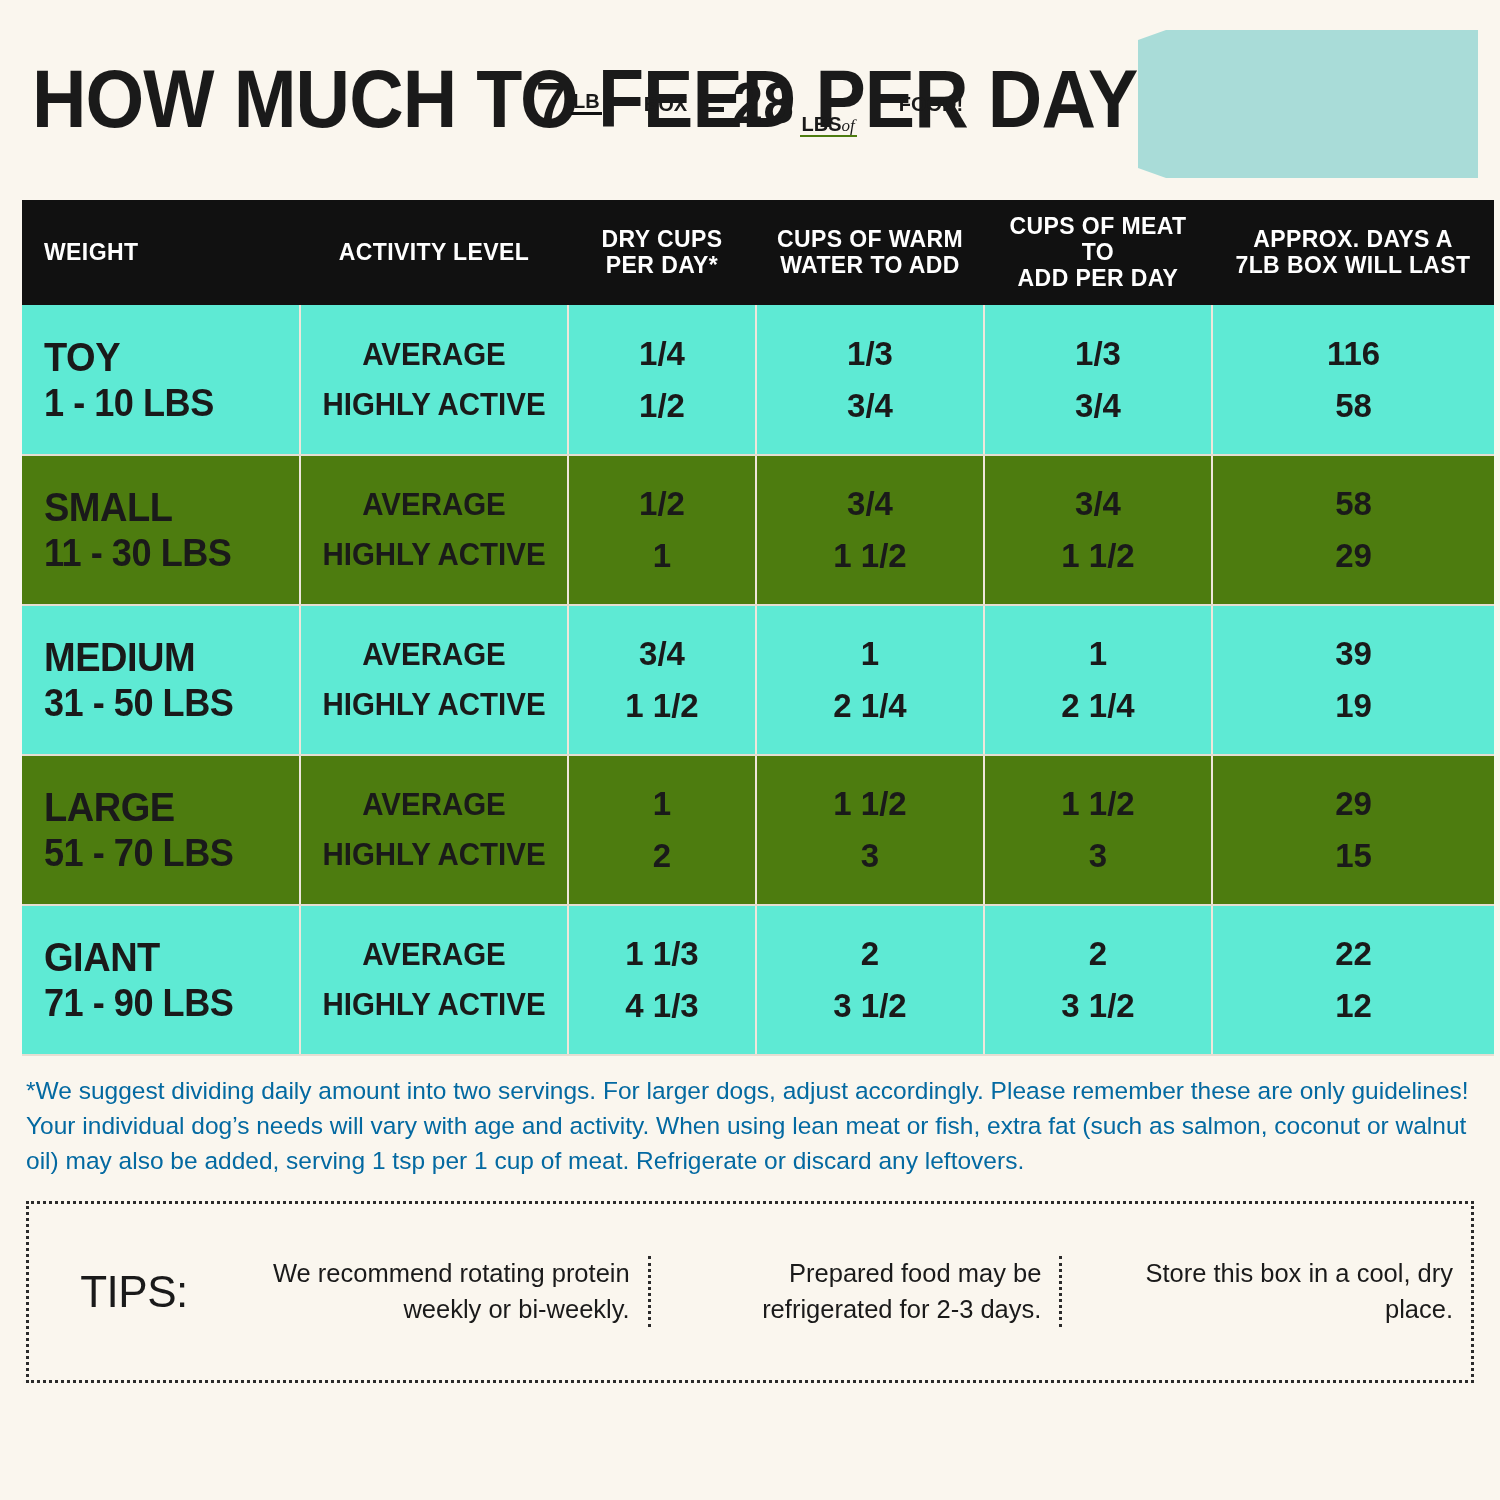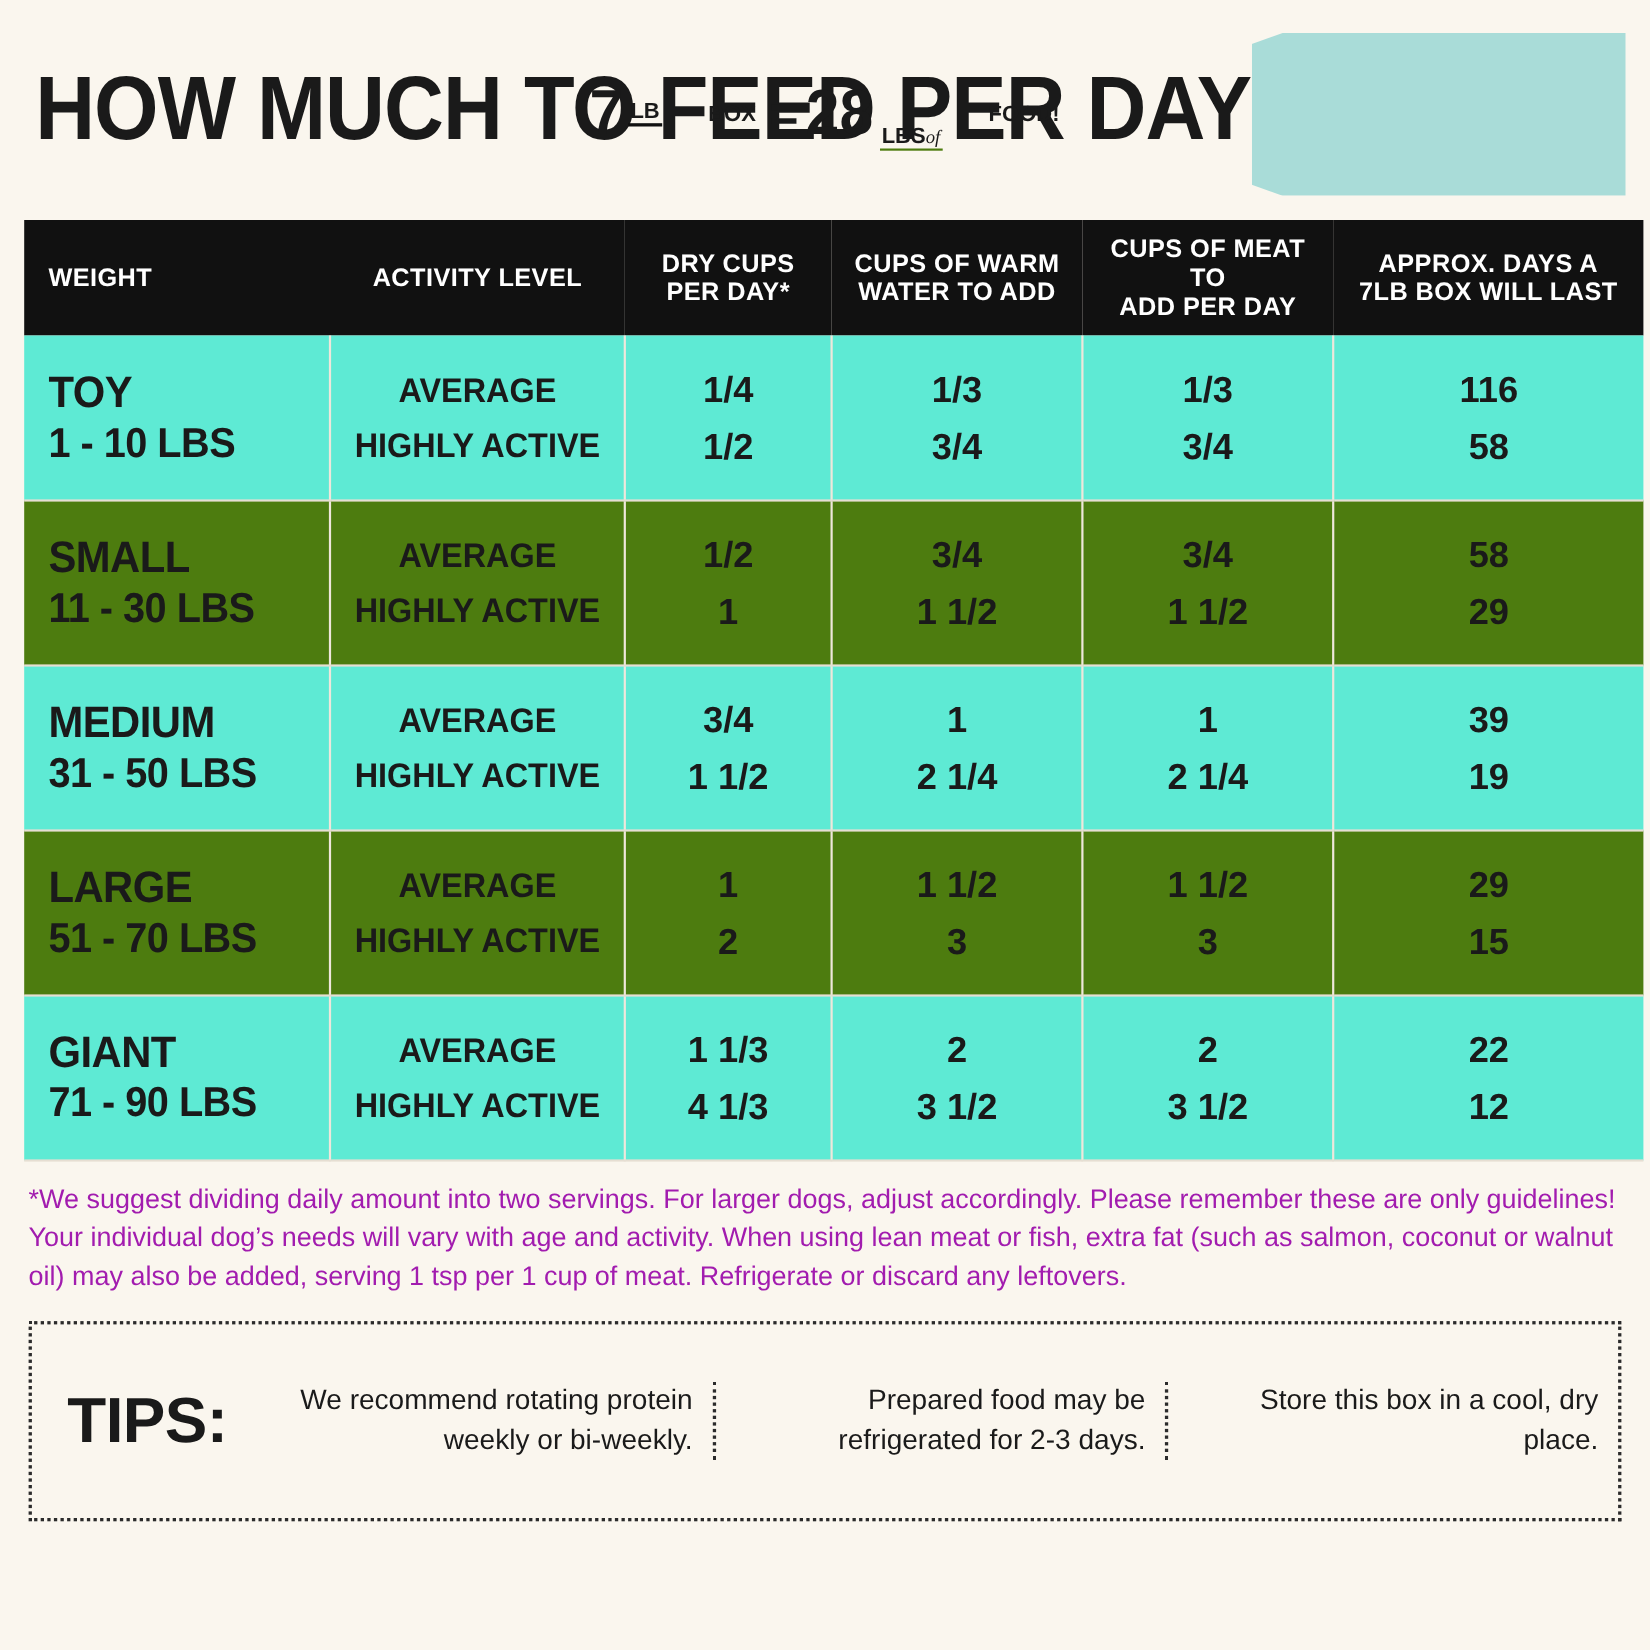--- a/index.html
+++ b/index.html
@@ -173,37 +173,37 @@
     font-size: 33px;
     font-weight: bold;
   }
 
   
   .footnote {
     margin: 18px 4px 0 4px;
     font-family: "Liberation Sans", sans-serif;
     font-size: 24.5px;
     line-height: 1.42;
-    color: #a21caf;
+    color: #0369a1;
   }
 
   
   .tips {
     margin: 22px 4px 0 4px;
     border: 3px dotted #2b2b2b;
     height: 182px;
     display: flex;
     align-items: center;
     box-sizing: border-box;
   }
   .tips-label {
     flex: 0 0 210px;
     font-family: "Liberation Sans Narrow", "Liberation Sans", sans-serif;
-    font-weight: bold;
-    font-size: 58px;
+    font-weight: normal;
+    font-size: 44px;
     text-align: center;
     letter-spacing: -0.5px;
   }
   .tip {
     flex: 1 1 0;
     text-align: right;
     font-size: 25.5px;
     line-height: 1.38;
     padding: 0 18px;
     box-sizing: border-box;

